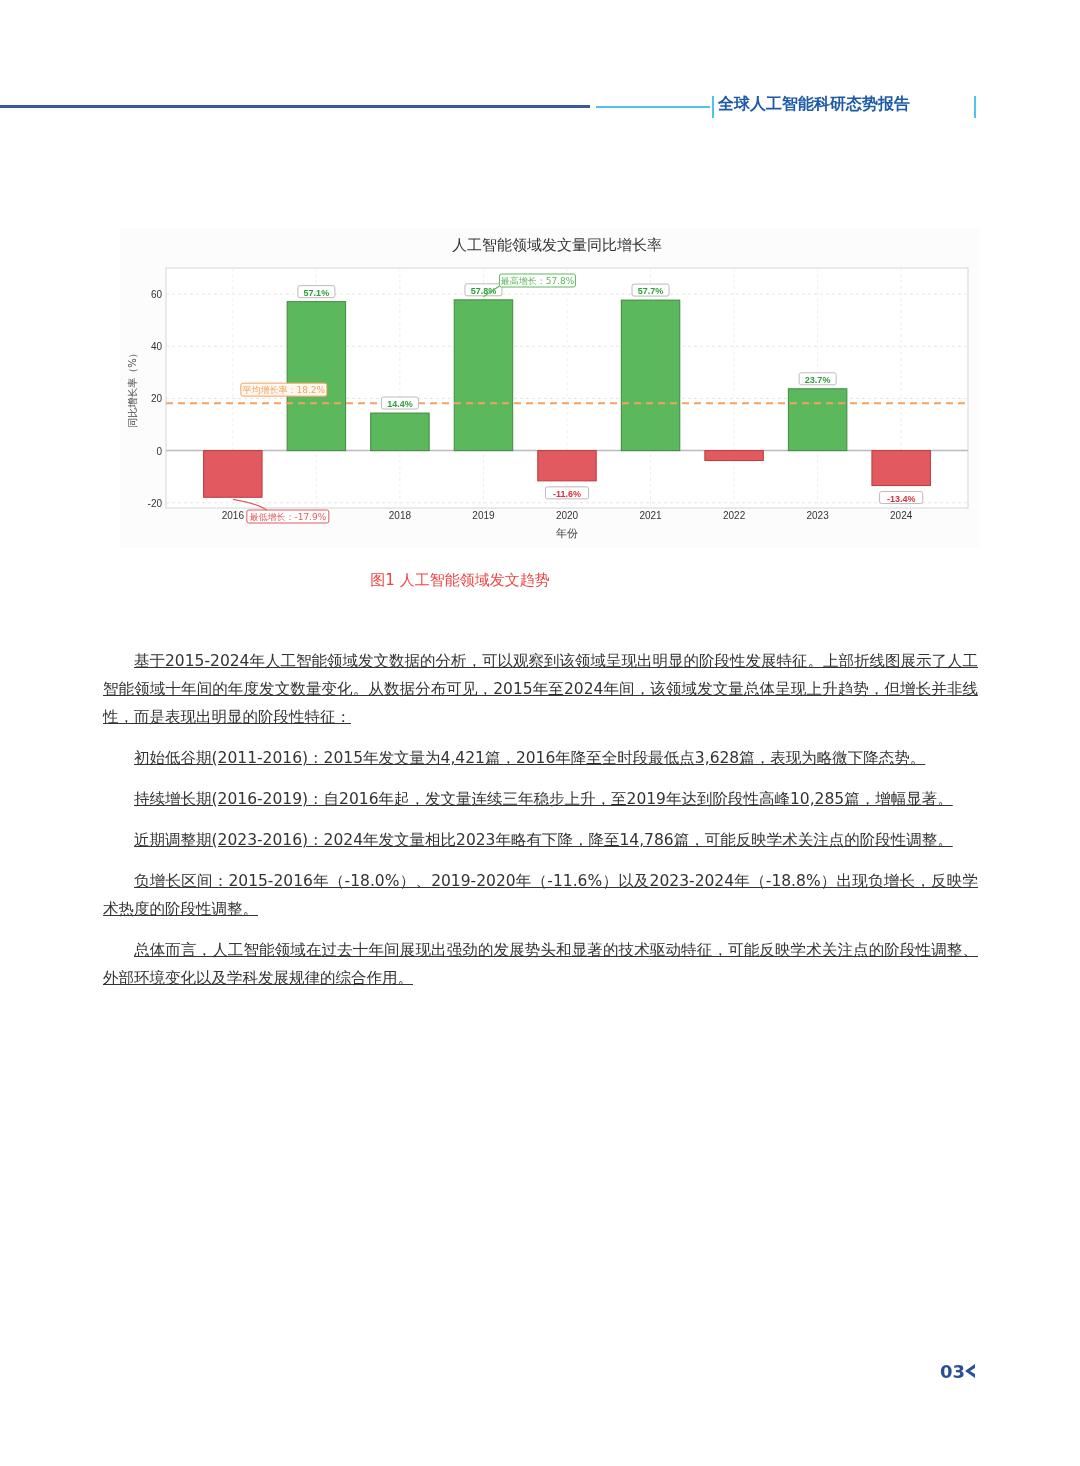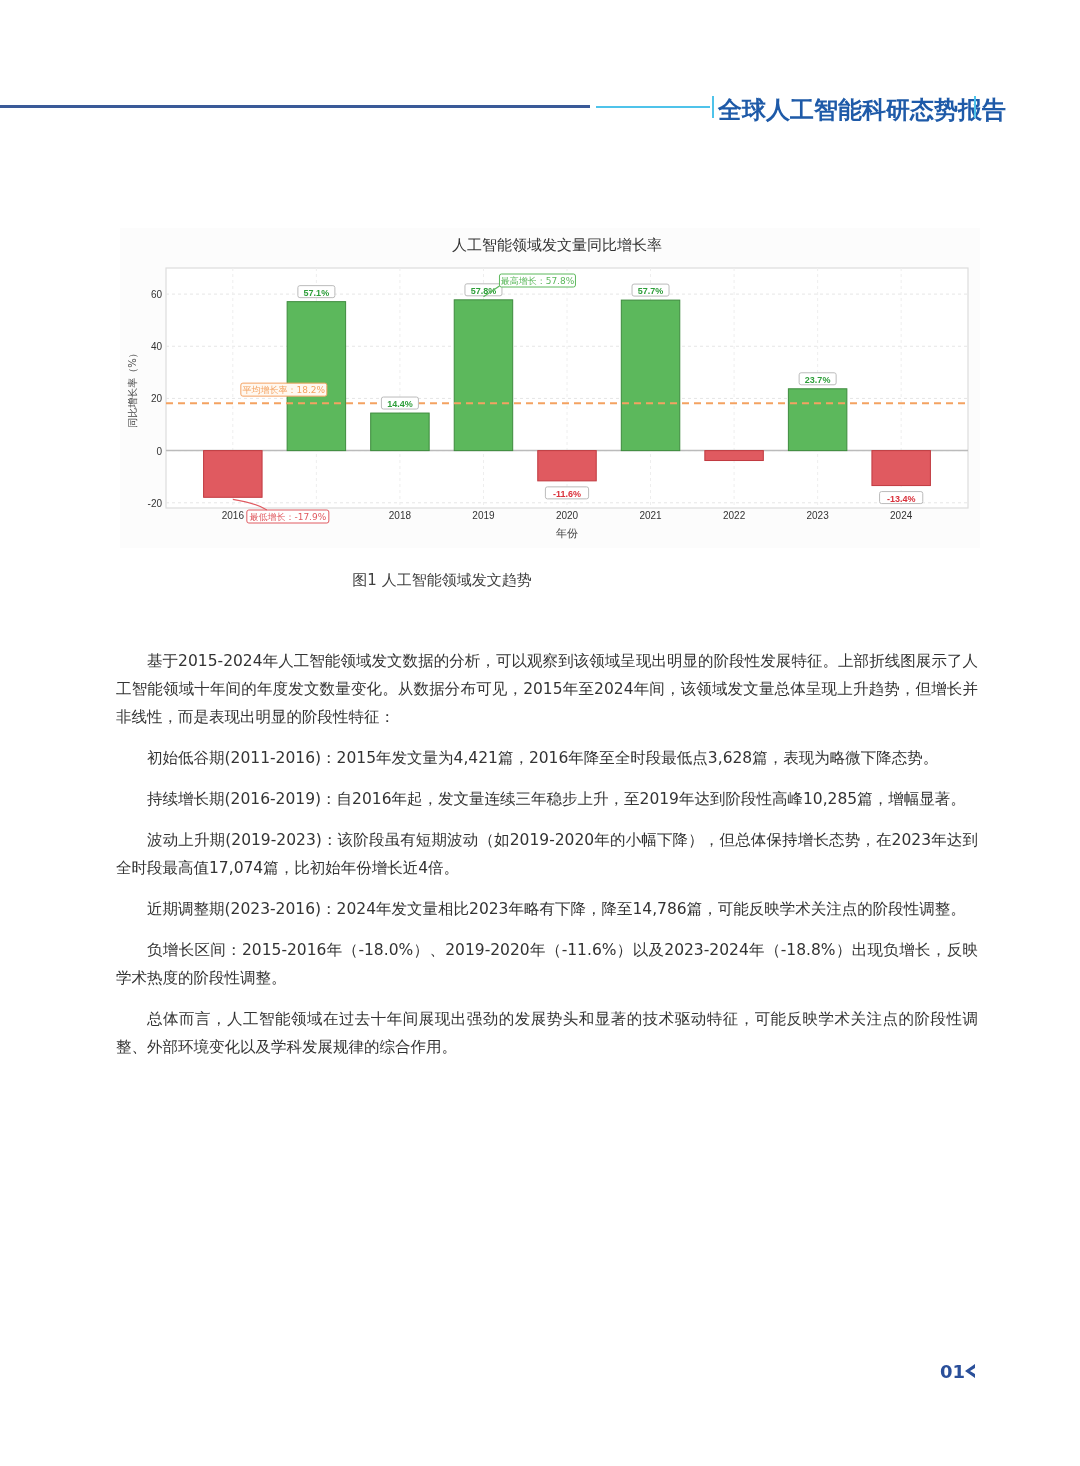--- a/index.html
+++ b/index.html
@@ -4,33 +4,34 @@
 <style>
   html, body { margin: 0; padding: 0; }
   body {
     width: 1080px; height: 1466px; position: relative; background: #ffffff;
     font-family: "DejaVu Sans", "Liberation Sans", sans-serif; overflow: hidden;
   }
   .hdr-line-dark { position: absolute; left: 0; top: 105px; width: 590px; height: 3px; background: #3a5a98; }
   .hdr-line-light { position: absolute; left: 596px; top: 106px; width: 114px; height: 2px; background: #4fc3ea; }
   .hdr-bar { position: absolute; top: 96px; width: 2px; height: 22px; background: #4fc3ea; }
   .hdr-title {
-    position: absolute; left: 718px; top: 94px; font-size: 24px; font-weight: bold; color: #1e5aa8;
+    position: absolute; left: 718px; top: 94px; font-size: 16px; font-weight: bold; color: #1e5aa8;
     letter-spacing: 0px; white-space: nowrap;
   }
   .chart-wrap { position: absolute; left: 120px; top: 228px; width: 860px; height: 320px; }
   .chart-wrap svg { display: block; }
   .caption {
     position: absolute; left: 0; width: 884px; top: 571px; text-align: center;
-    font-size: 15px; color: #404040;
+    font-size: 15px; color: #ef4444; padding-left: 18px;
   }
   .body-text { position: absolute; left: 103px; top: 647px; width: 875px; }
   .para {
-    font-size: 15.5px; line-height: 28px; color: #333; text-indent: 2em; margin: 0 0 13px 13px;
+    font-size: 15.5px; line-height: 28px; color: #333; text-indent: 2em; margin: 0 0 13px 0;
     text-align: justify;
+    text-decoration: underline;
   }
   .page-num {
     position: absolute; left: 940px; top: 1361px; font-size: 18px; font-weight: bold; color: #2a4f9a;
   }
   .page-chev { position: absolute; left: 962px; top: 1363px; }
 </style>
 </head>
 <body>
 
 <div class="hdr-line-dark"></div>
@@ -108,22 +109,21 @@
       <text x="16" y="160" font-size="10" fill="#444" text-anchor="middle" transform="rotate(-90 16 160)">同比增长率（%）</text>
     </svg>
 </div>
 
 <div class="caption">图1 人工智能领域发文趋势</div>
 
 <div class="body-text">
   <p class="para">基于2015-2024年人工智能领域发文数据的分析，可以观察到该领域呈现出明显的阶段性发展特征。上部折线图展示了人工智能领域十年间的年度发文数量变化。从数据分布可见，2015年至2024年间，该领域发文量总体呈现上升趋势，但增长并非线性，而是表现出明显的阶段性特征：</p>
   <p class="para">初始低谷期(2011-2016)：2015年发文量为4,421篇，2016年降至全时段最低点3,628篇，表现为略微下降态势。</p>
   <p class="para">持续增长期(2016-2019)：自2016年起，发文量连续三年稳步上升，至2019年达到阶段性高峰10,285篇，增幅显著。</p>
-  <p class="para">波动上升期(2019-2023)：该阶段虽有短期波动（如2019-2020年的小幅下降），但总体保持增长态势，在2023年达到全时段最高值17,074篇，比初始年份增长近4倍。</p>
   <p class="para">近期调整期(2023-2016)：2024年发文量相比2023年略有下降，降至14,786篇，可能反映学术关注点的阶段性调整。</p>
   <p class="para">负增长区间：2015-2016年（-18.0%）、2019-2020年（-11.6%）以及2023-2024年（-18.8%）出现负增长，反映学术热度的阶段性调整。</p>
   <p class="para">总体而言，人工智能领域在过去十年间展现出强劲的发展势头和显著的技术驱动特征，可能反映学术关注点的阶段性调整、外部环境变化以及学科发展规律的综合作用。</p>
 </div>
 
-<div class="page-num">01</div>
+<div class="page-num">03</div>
 <svg class="page-chev" width="16" height="16" viewBox="0 0 16 16">
   <path d="M13 1 L3 8 L13 15 L13 11 L8 8 L13 5 Z" fill="#2a4f9a"></path>
 </svg>
 
 </body></html>

